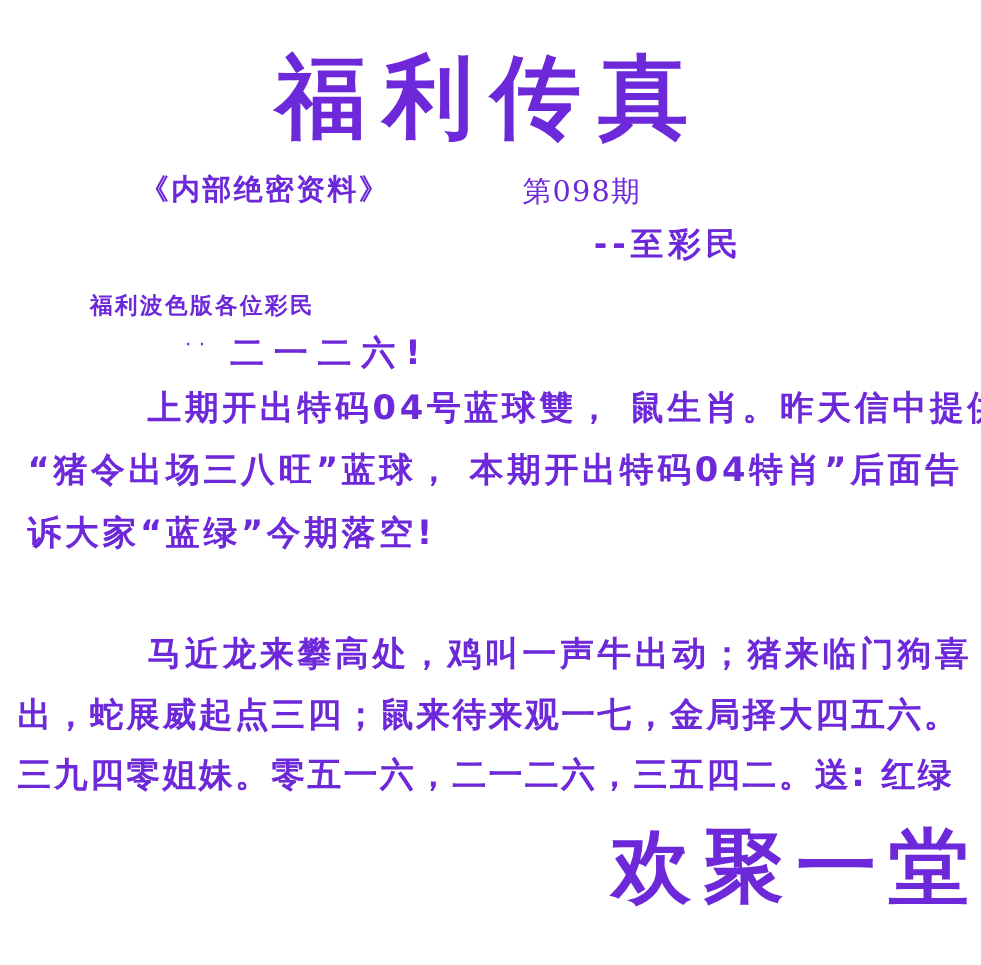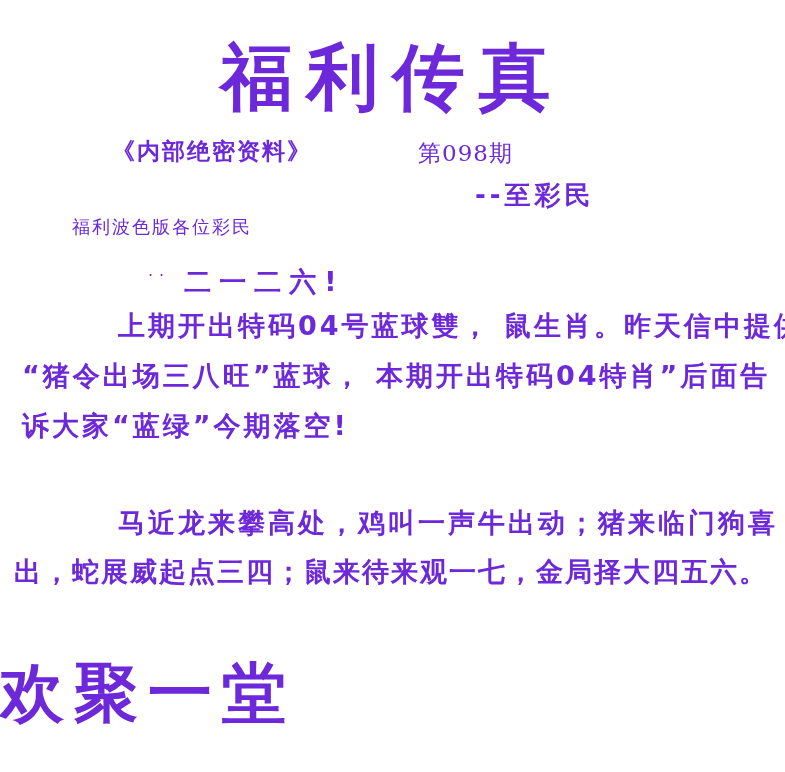--- a/index.html
+++ b/index.html
@@ -41,23 +41,23 @@
     font-family: "DejaVu Serif", serif;
     letter-spacing: 1px;
   }
   .salutation {
     left: 475px; top: 178px;
     font-size: 26px;
     font-weight: bold;
     letter-spacing: 4px;
   }
   .audience {
-    left: 72px; top: 215px;
+    left: 72px; top: 232px;
     font-size: 18px;
-    font-weight: normal;
+    font-weight: bold;
     letter-spacing: 2px;
   }
   .greeting-row {
     left: 148px; top: 264px;
     display: flex;
     align-items: flex-start;
     gap: 14px;
   }
   .greeting-dots {
     font-size: 16px;
@@ -76,21 +76,21 @@
   }
   .p1l1 { left: 118px; top: 308px; }
   .p1l2 { left: 22px;  top: 358px; }
   .p1l3 { left: 22px;  top: 408px; }
   .request { left: 26px; top: 458px; font-size: 25px; font-weight: bold; letter-spacing: 4px; }
   .p2l1 { left: 118px; top: 505px; }
   .p2l2 { left: 14px;  top: 554px; letter-spacing: 2px; }
   .p2l3 { left: 14px;  top: 602px; letter-spacing: 2px; }
   .slogan {
     left: 0; right: 0; top: 650px;
-    text-align: left;
+    text-align: right;
     font-size: 64px;
     font-weight: bold;
     letter-spacing: 10px;
     font-family: "DejaVu Serif", serif;
     z-index: 1;
   }
   .watermark {
     left: 2px; top: 694px;
     font-size: 58px;
     font-weight: bold;
@@ -125,17 +125,18 @@
 
   <div class="line body-line p1l2">“猪令出场三八旺”蓝球， 本期开出特码04特肖”后面告</div>
 
   <div class="line body-line p1l3">诉大家“蓝绿”今期落空!</div>
 
 
   <div class="line body-line p2l2">出，蛇展威起点三四；鼠来待来观一七，金局择大四五六。</div>
 
   <div class="line body-line p2l1">马近龙来攀高处，鸡叫一声牛出动；猪来临门狗喜</div>
 
+  <div class="line body-line p2l3">三九四零姐妹。零五一六，二一二六，三五四二。送: 红绿</div>
 
   <div class="line slogan">欢聚一堂</div>
 
 
 </div>
 
 </body></html>

